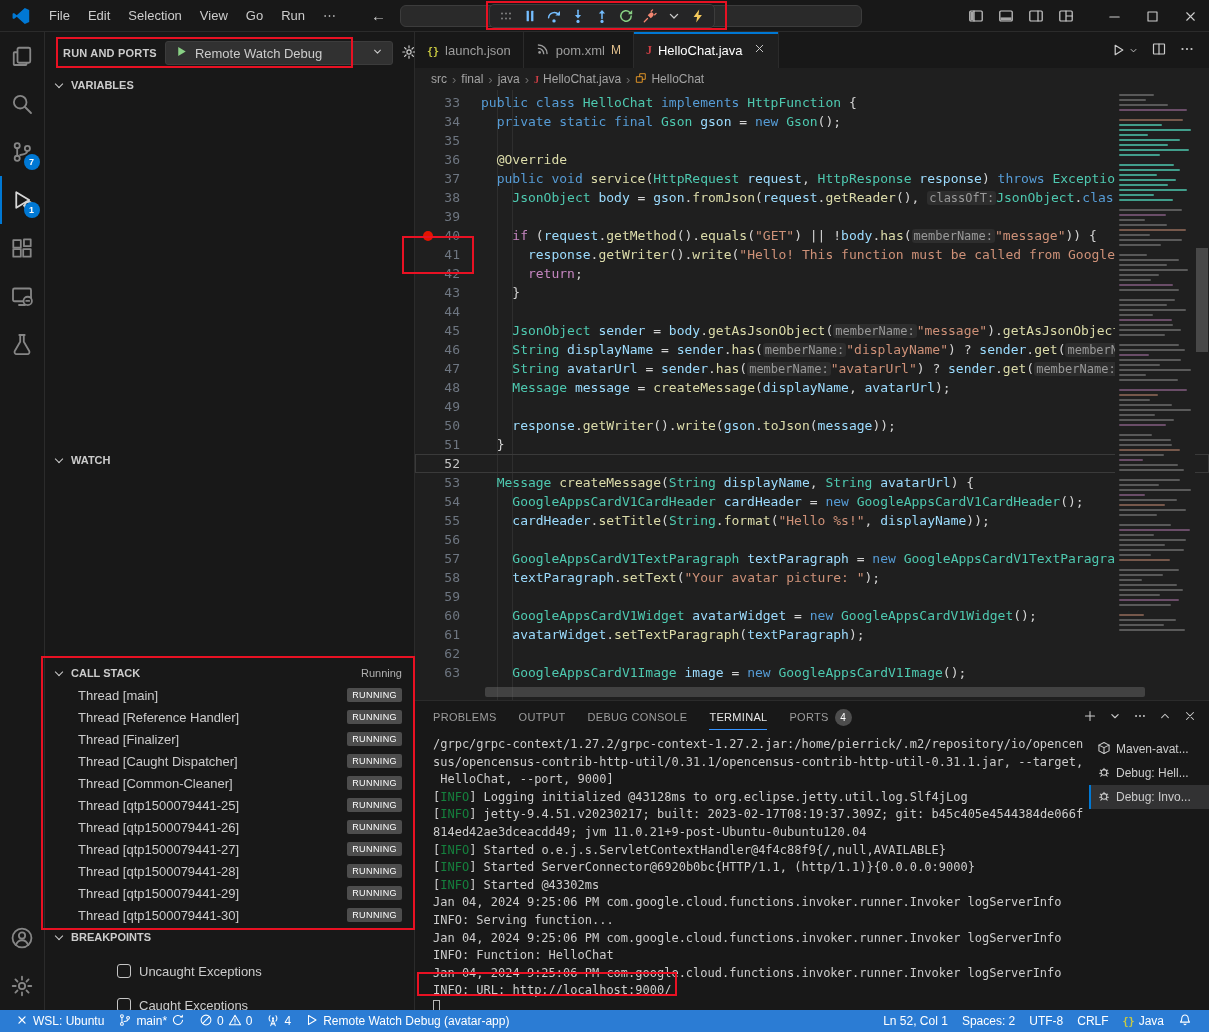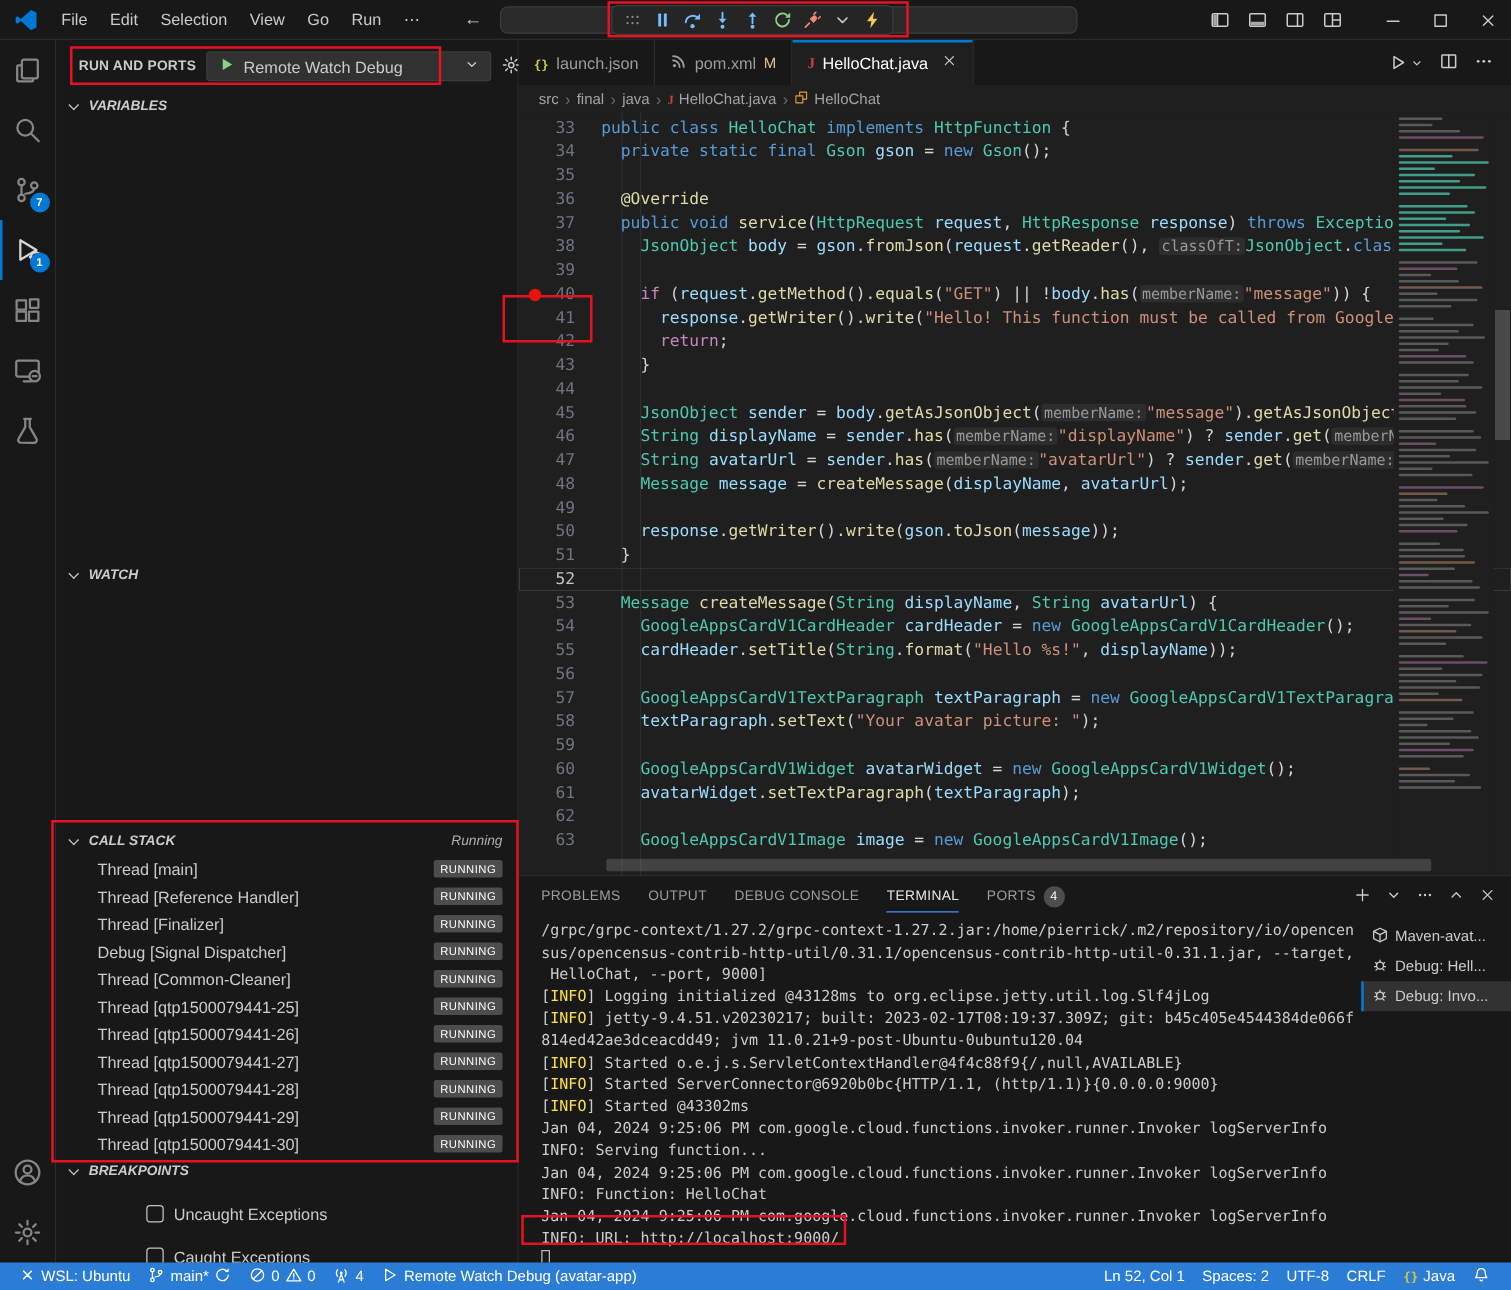--- a/index.html
+++ b/index.html
@@ -31,21 +31,21 @@
   .ab-badge { position:absolute; right:5px; bottom:6px; min-width:16px; height:16px; border-radius:9px; background:#0078d4; color:#fff; font-size:9px; font-weight:bold; display:flex; align-items:center; justify-content:center; padding:0 3px; }
   .ab-bottom { margin-top:auto; display:flex; flex-direction:column; }
 
   
   .sidebar { width:370px; background:#181818; border-right:1px solid #2b2b2b; display:flex; flex-direction:column; flex:none; font-size:13px; }
   .sb-header { height:42px; display:flex; align-items:center; padding:0 10px 0 18px; gap:8px; flex:none; }
   .sb-title { font-size:11px; font-weight:bold; color:#cccccc; letter-spacing:.2px; white-space:nowrap; }
   .launch-select { height:24px; background:#313131; border:1px solid #3c3c3c; border-radius:3px; display:flex; align-items:center; gap:6px; padding:0 8px; flex:none; width:228px; }
   .launch-select .lbl { white-space:nowrap; overflow:hidden; }
   .sb-hdr-icons { margin-left:auto; display:flex; gap:10px; color:#cccccc; }
-  .sect-hdr { height:22px; display:flex; align-items:center; padding:0 12px 0 8px; gap:6px; font-size:11px; font-weight:bold; color:#cccccc; flex:none;font-style:italic; }
+  .sect-hdr { height:22px; display:flex; align-items:center; padding:0 12px 0 8px; gap:6px; font-size:11px; font-weight:bold; color:#cccccc; flex:none; }
   .chev { width:6px; height:6px; border-left:1px solid #ccc; border-bottom:1px solid #ccc; transform:rotate(-45deg); margin:0 3px 2px 3px; flex:none; }
   .sect-status { margin-left:auto; font-weight:normal; font-size:11px; color:#b0b0b0; }
   .sect-body-var { height:353px; flex:none; }
   .sect-body-watch { height:191px; flex:none; }
   .threads { height:242px; flex:none; overflow:hidden; }
   .thread-row { height:22px; display:flex; align-items:center; padding:0 12px 0 33px; }
   .thread-row .state { margin-left:auto; background:#4d4d4d; color:#fff; font-size:9px; letter-spacing:.4px; padding:2px 5px; border-radius:2px; }
   .bp-rows { flex:1; overflow:hidden; }
   .bp-row { height:22px; display:flex; align-items:center; padding:0 12px 0 72px; position:relative;margin-top:12px; }
   .bp-dot { position:absolute; left:54px; width:9px; height:9px; border-radius:50%; background:#e51400; }
@@ -89,21 +89,21 @@
   .panel { height:310px; background:#181818; border-top:1px solid #2b2b2b; display:flex; flex-direction:column; flex:none; }
   .panel-header { height:32px; display:flex; align-items:center; padding:0 12px 0 18px; flex:none; }
   .ptabs { display:flex; gap:22px; }
   .ptab { font-size:11px; letter-spacing:.3px; color:#9d9d9d; height:32px; display:flex; align-items:center; gap:6px; position:relative; }
   .ptab.active { color:#e7e7e7; }
   .ptab.active::after { content:""; position:absolute; left:0; right:0; bottom:3px; height:1.5px; background:#3794ff; }
   .ptab .pbadge { background:#4d4d4d; color:#fff; font-size:10px; min-width:17px; height:17px; border-radius:9px; display:flex; align-items:center; justify-content:center; }
   .panel-actions { margin-left:auto; display:flex; align-items:center; gap:11px; color:#cccccc; }
   .panel-body { flex:1; display:flex; min-height:0; }
   .terminal { flex:1; padding:3px 0 0 18px; font-family:"DejaVu Sans Mono","Liberation Mono",monospace; font-size:12px; line-height:17.6px; white-space:pre; overflow:hidden; color:#cccccc; }
-  .t-info { color:#fde047; }
+  .t-info { color:#15803d; }
   .t-cursor { display:inline-block; width:7px; height:14px; border:1px solid #b9b9b9; vertical-align:-2px; }
   .term-list { width:120px; flex:none; padding-top:4px; }
   .ts-row { height:24px; display:flex; align-items:center; gap:5px; padding-left:6px; font-size:12px; color:#cccccc; border-left:2px solid transparent; }
   .ts-row.active { background:#323233; border-left:2px solid #0078d4; }
   .ts-row .ts-lbl { white-space:nowrap; overflow:hidden; }
 
   
   .statusbar { height:22px; background:#2b7cd4; color:#ffffff; display:flex; align-items:center; font-size:12px; flex:none; padding:0 10px 0 8px; }
   .sb-left,.sb-right { display:flex; align-items:center; height:100%; }
   .sb-right { margin-left:auto; }
@@ -425,21 +425,21 @@
           </div>
           <div class="thread-row">
             <span>Thread [Reference Handler]</span>
             <span class="state">RUNNING</span>
           </div>
           <div class="thread-row">
             <span>Thread [Finalizer]</span>
             <span class="state">RUNNING</span>
           </div>
           <div class="thread-row">
-            <span>Debug [Signal Dispatcher]</span>
+            <span>Thread [Caught Dispatcher]</span>
             <span class="state">RUNNING</span>
           </div>
           <div class="thread-row">
             <span>Thread [Common-Cleaner]</span>
             <span class="state">RUNNING</span>
           </div>
           <div class="thread-row">
             <span>Thread [qtp1500079441-25]</span>
             <span class="state">RUNNING</span>
           </div>

